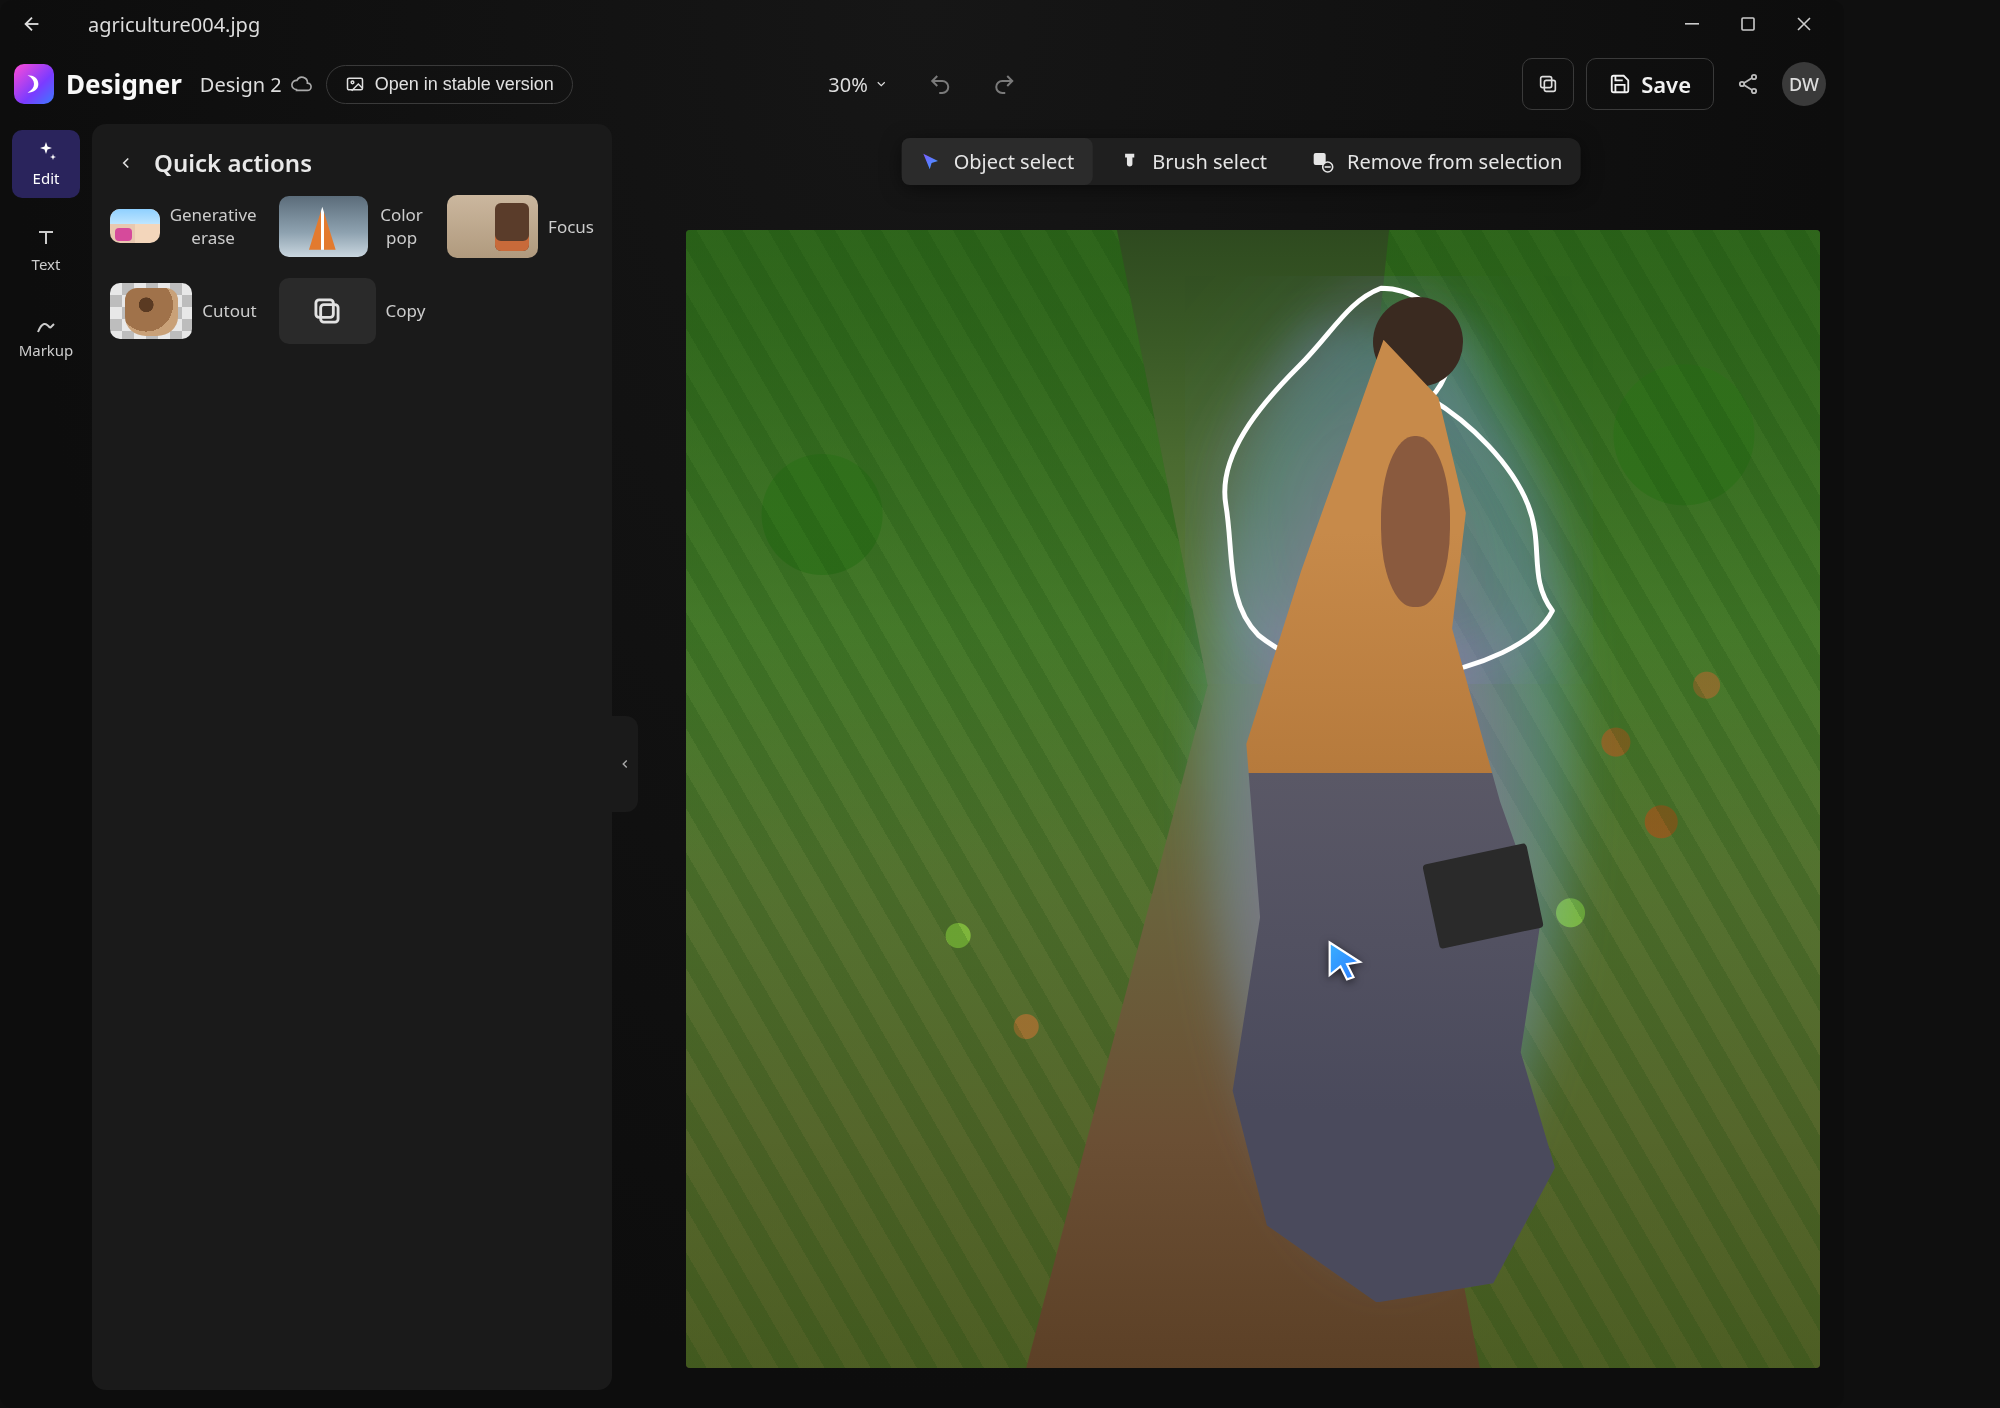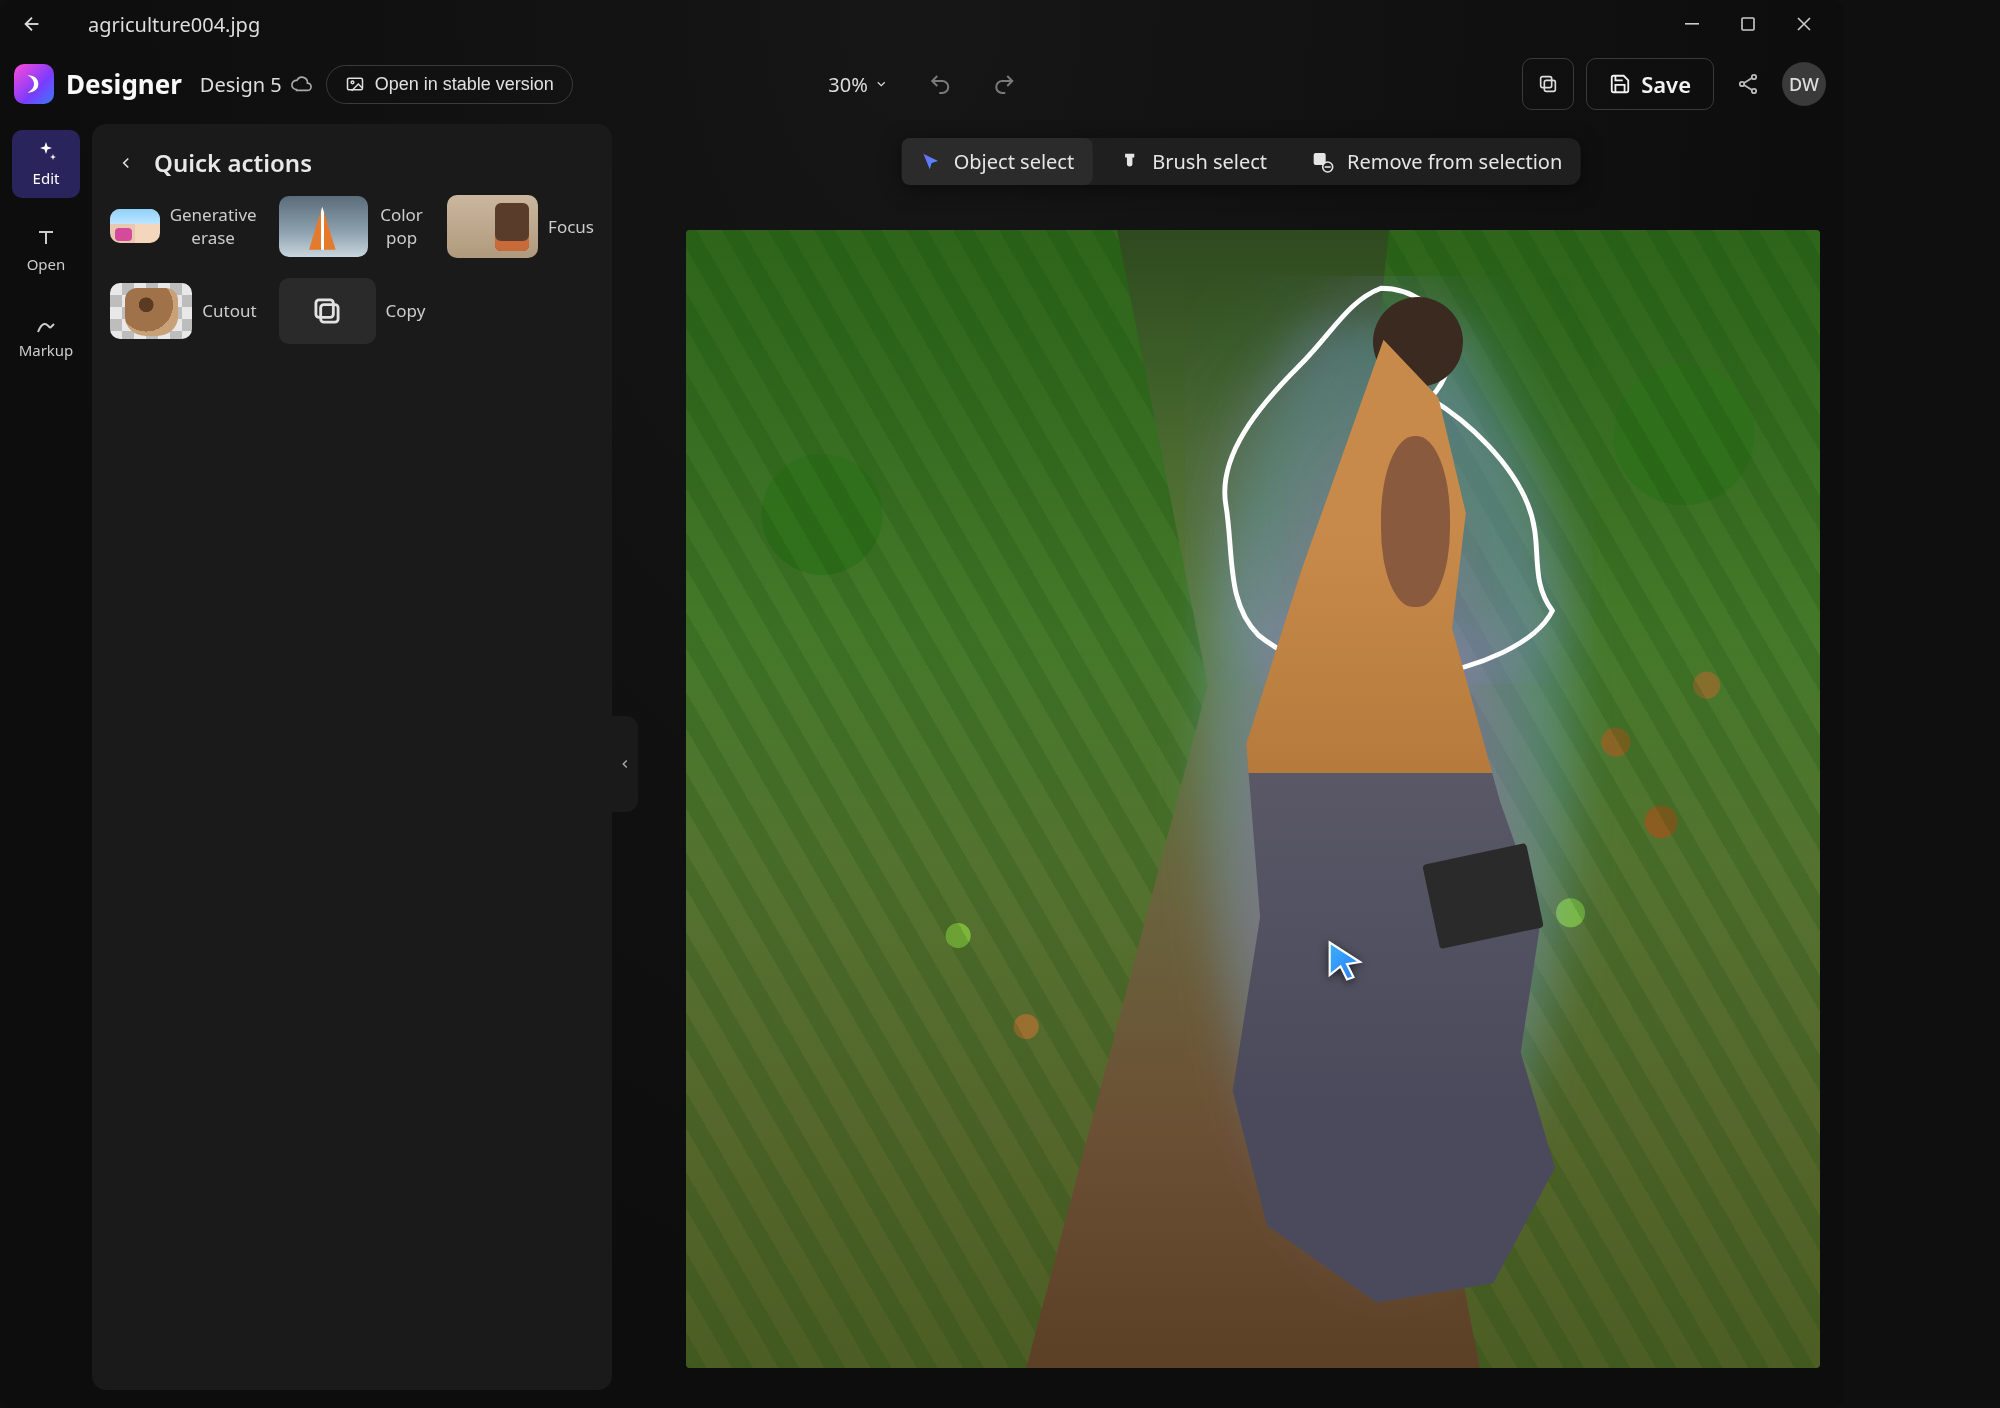--- a/index.html
+++ b/index.html
@@ -303,21 +303,21 @@
   </div>
 
   <div class="topbar">
     <div class="logo">
       <svg viewBox="0 0 24 24">
           <path fill="#fff" d="M6 4c6 0 10 3 10 8s-4 8-10 8c4-2 6-5 6-8S10 6 6 4z"></path>
         </svg>
     </div>
     <div class="appname">Designer</div>
     <div class="design-chip">
-      <span>Design 5</span>
+      <span>Design 2</span>
       <svg class="cloud" viewBox="0 0 24 24" fill="none" stroke="currentColor" stroke-width="1.8">
           <path d="M7 18a5 5 0 1 1 .6-9.97A6 6 0 0 1 19 11a4 4 0 0 1 0 8H7z"></path>
         </svg>
     </div>
     <button class="pill-btn">
       <svg width="20" height="20" viewBox="0 0 24 24" fill="none" stroke="currentColor" stroke-width="1.8">
           <rect x="3" y="5" width="18" height="14" rx="2"></rect>
           <circle cx="9" cy="10" r="1.6"></circle>
           <path d="M21 17l-5-5-8 8"></path>
         </svg>
@@ -378,21 +378,21 @@
       <div class="rail-item active">
         <svg width="24" height="24" viewBox="0 0 24 24" fill="currentColor">
             <path d="M12 2l1.5 4.5L18 8l-4.5 1.5L12 14l-1.5-4.5L6 8l4.5-1.5zM19 14l.8 2.2L22 17l-2.2.8L19 20l-.8-2.2L16 17l2.2-.8z"></path>
           </svg>
         <span class="lbl">Edit</span>
       </div>
       <div class="rail-item">
         <svg width="24" height="24" viewBox="0 0 24 24" fill="none" stroke="currentColor" stroke-width="2">
             <path d="M5 6h14M12 6v12"></path>
           </svg>
-        <span class="lbl">Open</span>
+        <span class="lbl">Text</span>
       </div>
       <div class="rail-item">
         <svg width="24" height="24" viewBox="0 0 24 24" fill="none" stroke="currentColor" stroke-width="2">
             <path d="M4 20c4-10 8-10 12-4"></path>
             <path d="M16 16l4-4"></path>
           </svg>
         <span class="lbl">Markup</span>
       </div>
     </div>
 

